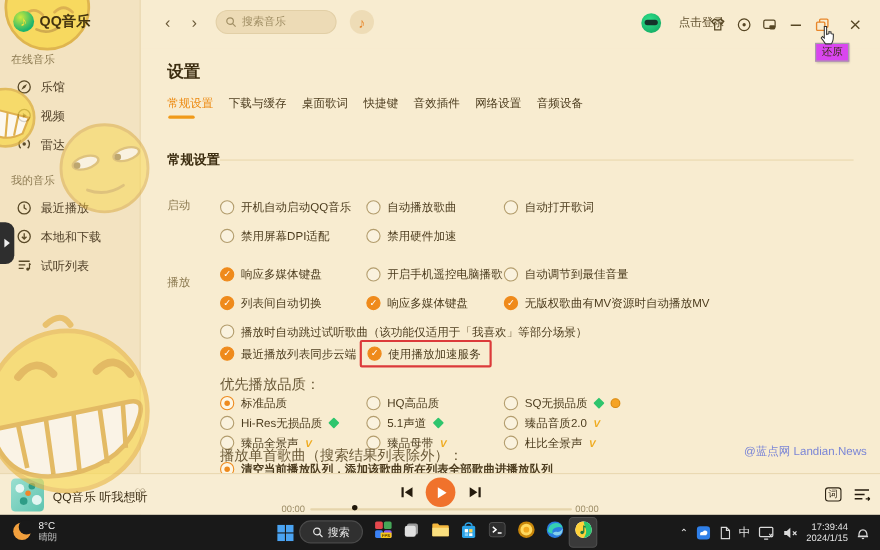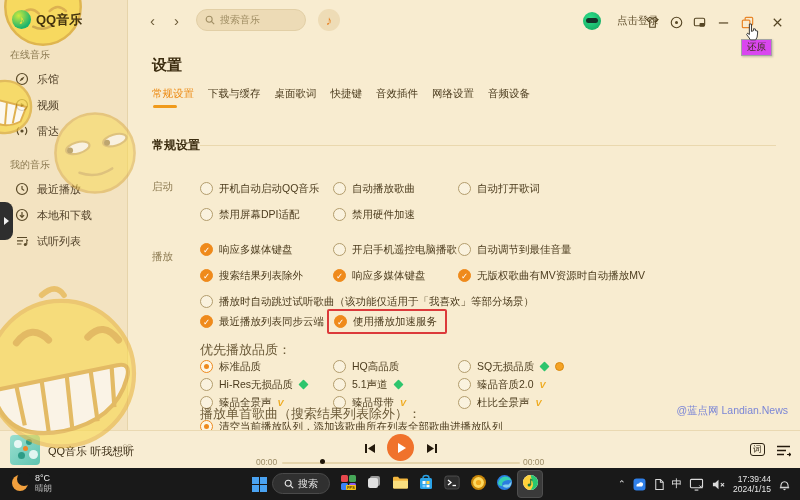--- a/index.html
+++ b/index.html
@@ -270,21 +270,21 @@
             <span>开启手机遥控电脑播歌</span>
           </span>
           <span class="opt">
             <span class="cb"></span>
             <span>自动调节到最佳音量</span>
           </span>
         </div>
         <div class="row" style="top: 223px;">
           <span class="opt w1">
             <span class="cb on">✓</span>
-            <span>搜索结果列表除外</span>
+            <span>列表间自动切换</span>
           </span>
           <span class="opt w2">
             <span class="cb on">✓</span>
             <span>响应多媒体键盘</span>
           </span>
           <span class="opt">
             <span class="cb on">✓</span>
             <span>无版权歌曲有MV资源时自动播放MV</span>
           </span>
         </div>
@@ -352,21 +352,21 @@
             <span class="badge-gold">V</span>
           </span>
           <span class="opt">
             <span class="rd"></span>
             <span>杜比全景声</span>
             <span class="badge-gold">V</span>
           </span>
         </div>
       </div>
     <div id="ss-label" style="top:361px;">播放单首歌曲（搜索结果列表除外）：</div>
-    <div class="row" style="top:374px;">
+    <div class="row" style="top:374px;font-weight:bold;">
       <span class="opt">
         <span class="rd on"></span>
         <span>清空当前播放队列，添加该歌曲所在列表全部歌曲进播放队列</span>
       </span>
     </div>
     <div id="watermark">@蓝点网 Landian.News</div>
   </div>
 
   <div id="playerbar">
     <div id="albumart">

